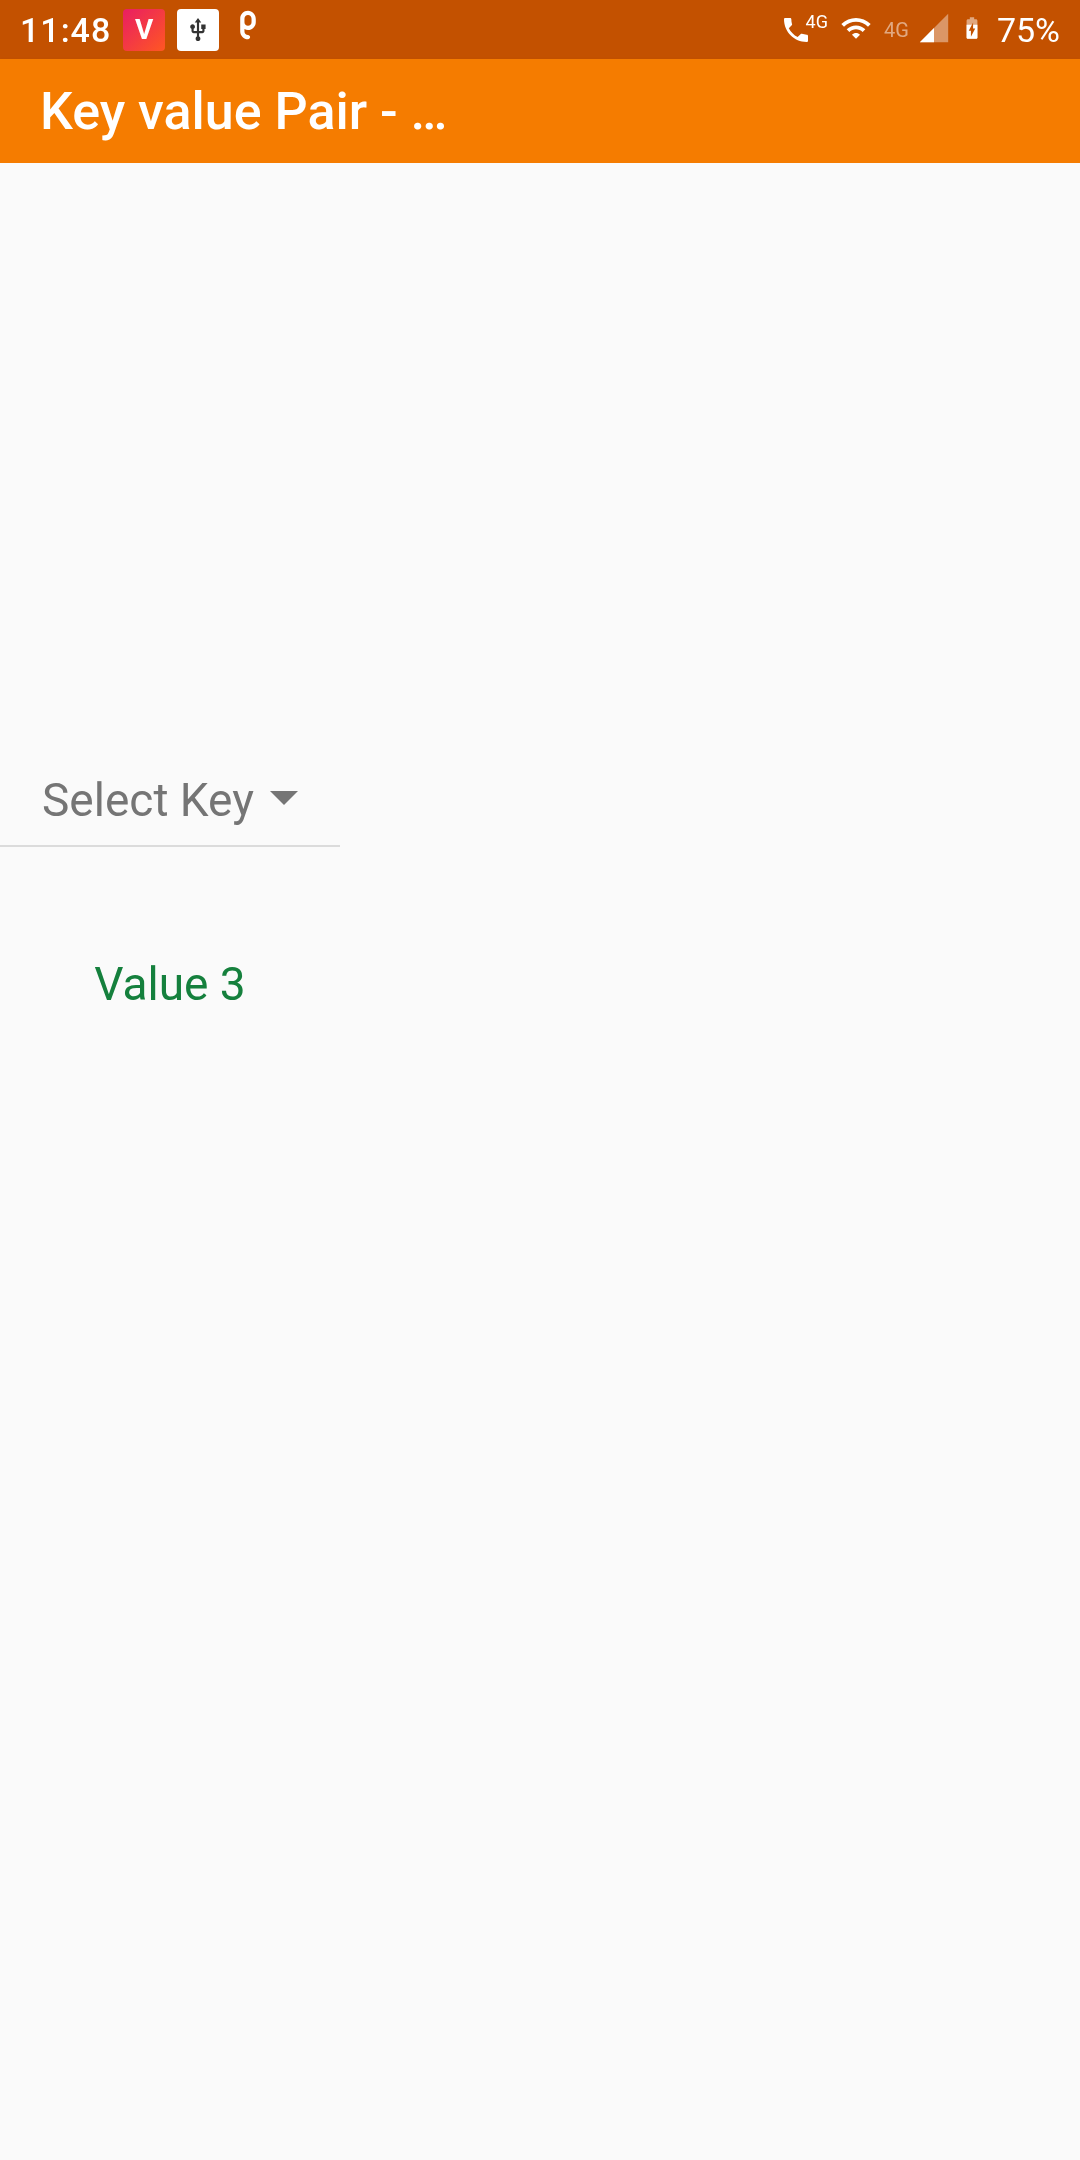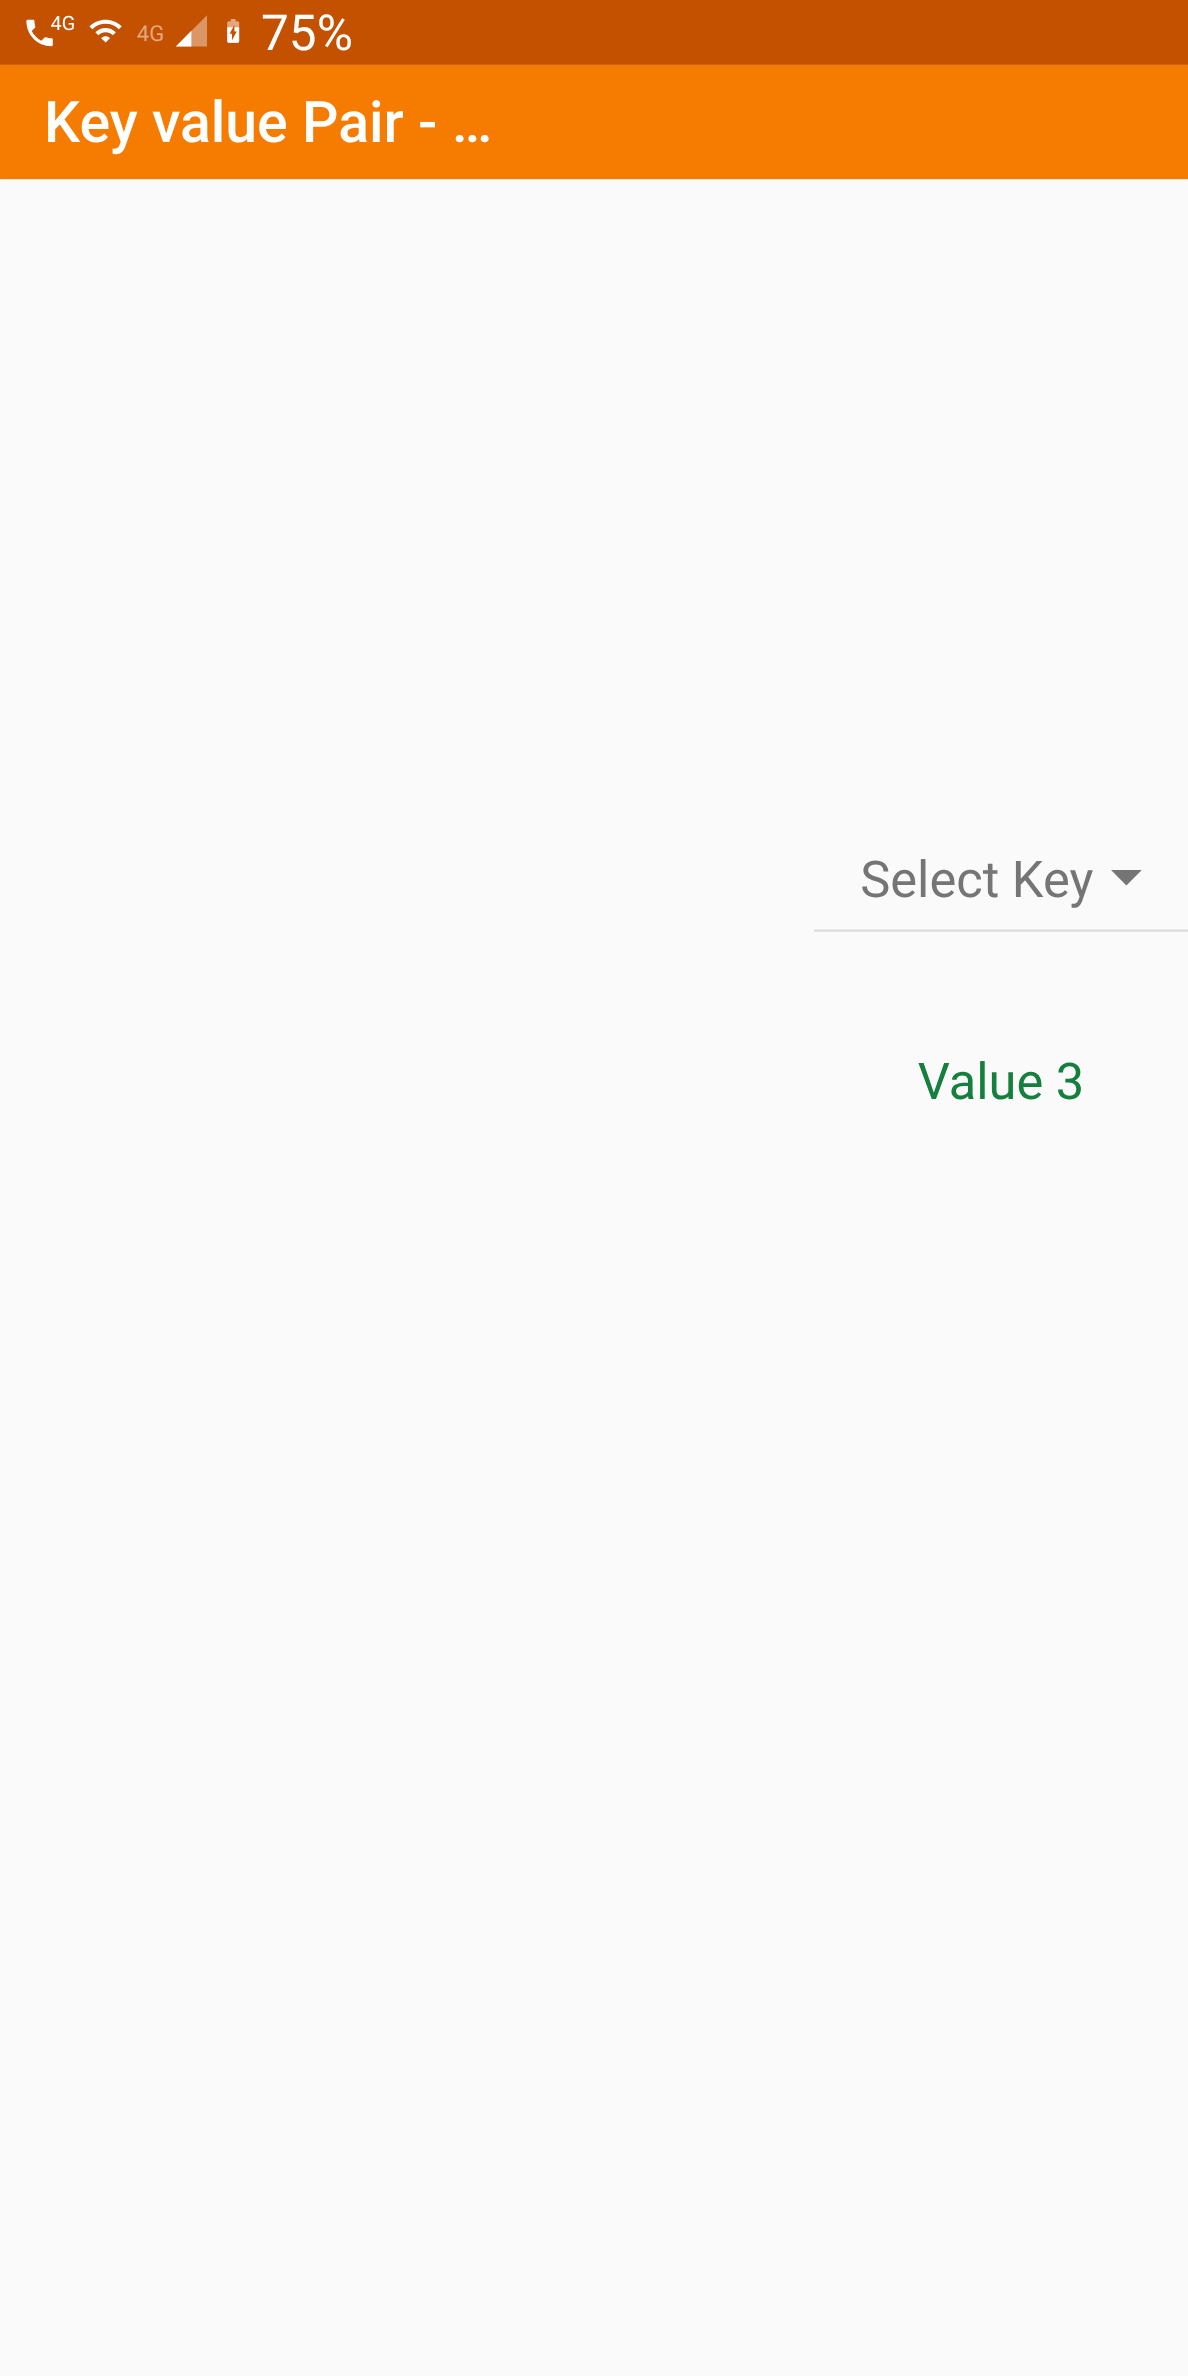--- a/index.html
+++ b/index.html
@@ -60,21 +60,21 @@
       display: flex;
       align-items: center;
       gap: 8px;
     }
     .status-4g-small {
       font-size: 20px;
       color: rgba(255,255,255,0.5);
       font-weight: 400;
     }
     .status-battery-pct {
-      font-size: 45px;
+      font-size: 34px;
       font-weight: 400;
       margin-left: 4px;
     }
     .app-bar {
       height: 104px;
       background: #f57c00;
       display: flex;
       align-items: center;
       padding: 0 40px;
       box-shadow: 0 4px 6px rgba(0,0,0,0.15);
@@ -84,21 +84,21 @@
       font-size: 52px;
       font-weight: 500;
       white-space: nowrap;
       overflow: hidden;
       text-overflow: ellipsis;
     }
     .content {
       height: calc(2160px - 59px - 137px);
       display: flex;
       flex-direction: column;
-      align-items: flex-end;
+      align-items: flex-start;
       background: #fafafa;
     }
     .spinner-wrap {
       margin-top: 610px;
       display: flex;
       flex-direction: column;
       align-items: center;
     }
     .spinner {
       display: flex;
@@ -122,20 +122,34 @@
     .value-text {
       margin-top: 110px;
       font-size: 46px;
       color: #15803d;
     }
   </style>
 </head>
 <body>
 
 <div class="status-bar">
+  <div class="status-left">
+    <span class="status-time">11:48</span>
+    <span class="status-icon-box v-icon">V</span>
+    <span class="status-icon-box usb-icon">
+      <svg width="26" height="34" viewBox="0 0 24 24">
+          <path fill="#333" d="M15 7v4h1v2h-3V5h2l-3-4-3 4h2v8H8v-2.07c.7-.37 1.2-1.08 1.2-1.93 0-1.21-.99-2.2-2.2-2.2S4.8 7.79 4.8 9c0 .85.5 1.56 1.2 1.93V13c0 1.11.89 2 2 2h3v3.05c-.71.37-1.2 1.1-1.2 1.95 0 1.22.99 2.2 2.2 2.2s2.2-.98 2.2-2.2c0-.85-.49-1.58-1.2-1.95V15h3c1.11 0 2-.89 2-2v-2h1V7h-4z"></path>
+        </svg>
+    </span>
+    <span class="p-icon">
+      <svg width="34" height="34" viewBox="0 0 24 24">
+          <path fill="white" d="M12 2C9 2 6.5 4.5 6.5 7.5v9C6.5 19.5 9 22 12 22c.8 0 1.5-.7 1.5-1.5S12.8 19 12 19c-1.4 0-2.5-1.1-2.5-2.5v-1.6c.8.4 1.6.6 2.5.6 3 0 5.5-2.5 5.5-5.5v-2C17.5 4.5 15 2 12 2zm2.5 8c0 1.4-1.1 2.5-2.5 2.5s-2.5-1.1-2.5-2.5V7.5C9.5 6.1 10.6 5 12 5s2.5 1.1 2.5 2.5V10z"></path>
+        </svg>
+    </span>
+  </div>
   <div class="status-right">
     <span style="display:flex;align-items:center;">
       <svg width="32" height="32" viewBox="0 0 24 24">
           <path fill="white" d="M20 15.5c-1.2 0-2.4-.2-3.6-.6-.3-.1-.7 0-1 .2l-2.2 2.2c-2.8-1.4-5.1-3.8-6.6-6.6l2.2-2.2c.3-.3.4-.7.2-1-.3-1.1-.5-2.3-.5-3.5 0-.6-.4-1-1-1H4c-.6 0-1 .4-1 1 0 9.4 7.6 17 17 17 .6 0 1-.4 1-1v-3.5c0-.6-.4-1-1-1z"></path>
         </svg>
       <span class="status-4g-small" style="font-size:18px;margin-left:-6px;margin-top:-16px;color:white;">4G</span>
     </span>
     <span>
       <svg width="40" height="32" viewBox="0 0 24 24">
           <path fill="white" d="M1 9l2 2c4.97-4.97 13.03-4.97 18 0l2-2C16.93 2.93 7.08 2.93 1 9zm8 8l3 3 3-3c-1.65-1.66-4.34-1.66-6 0zm-4-4l2 2c2.76-2.76 7.24-2.76 10 0l2-2C15.14 9.14 8.87 9.14 5 13z"></path>

